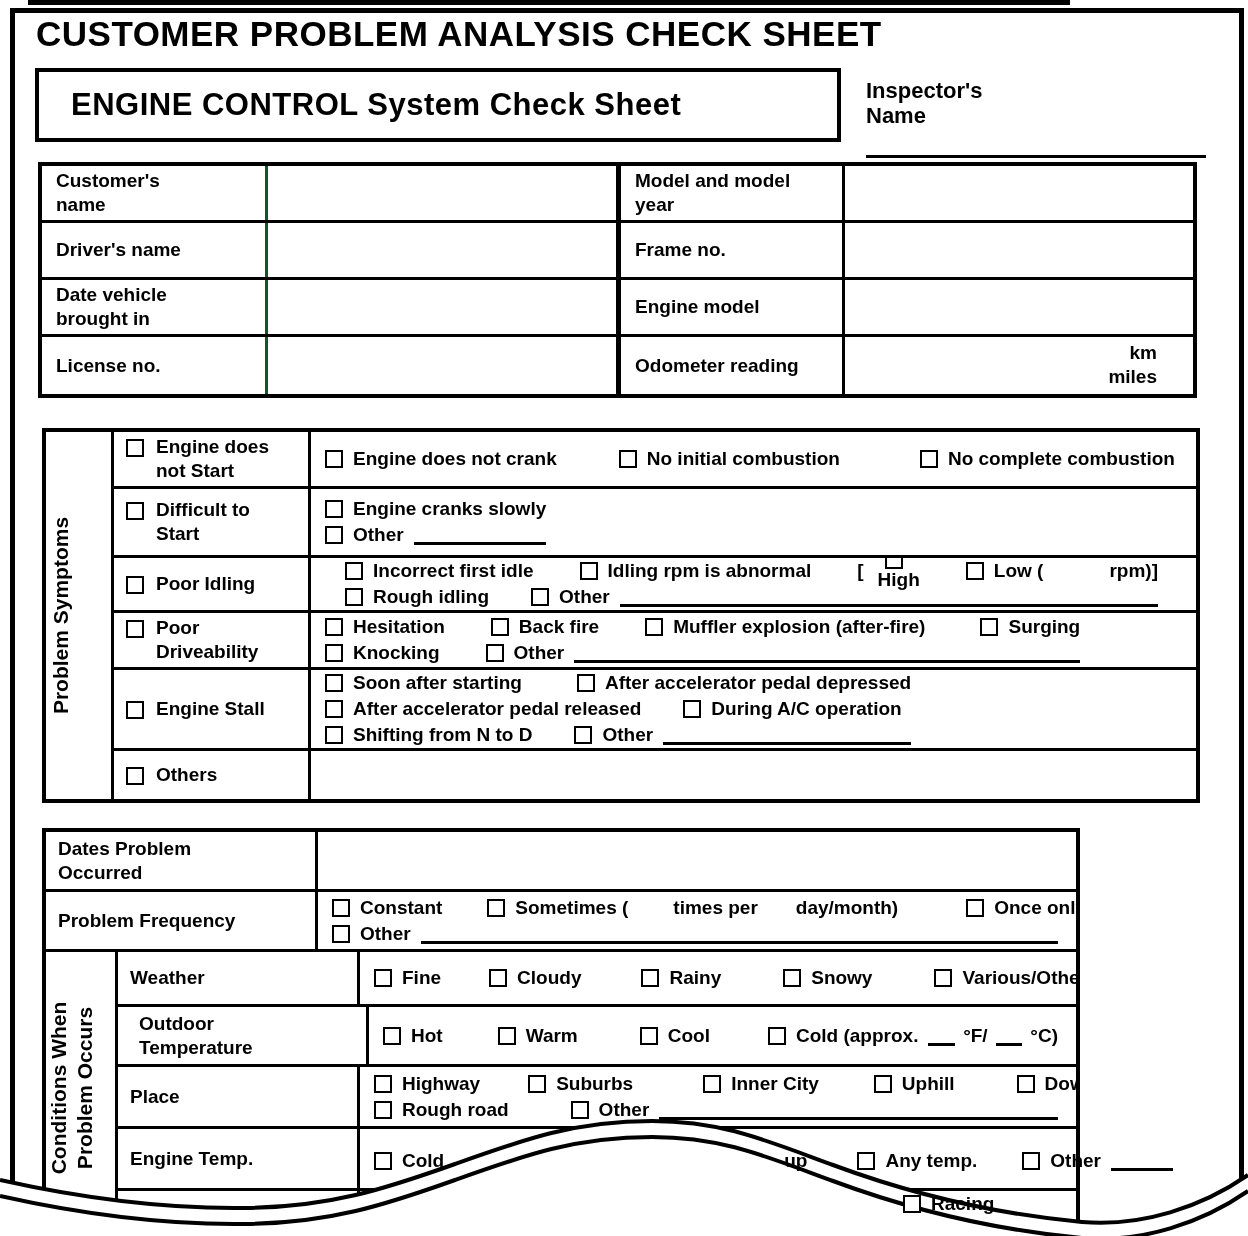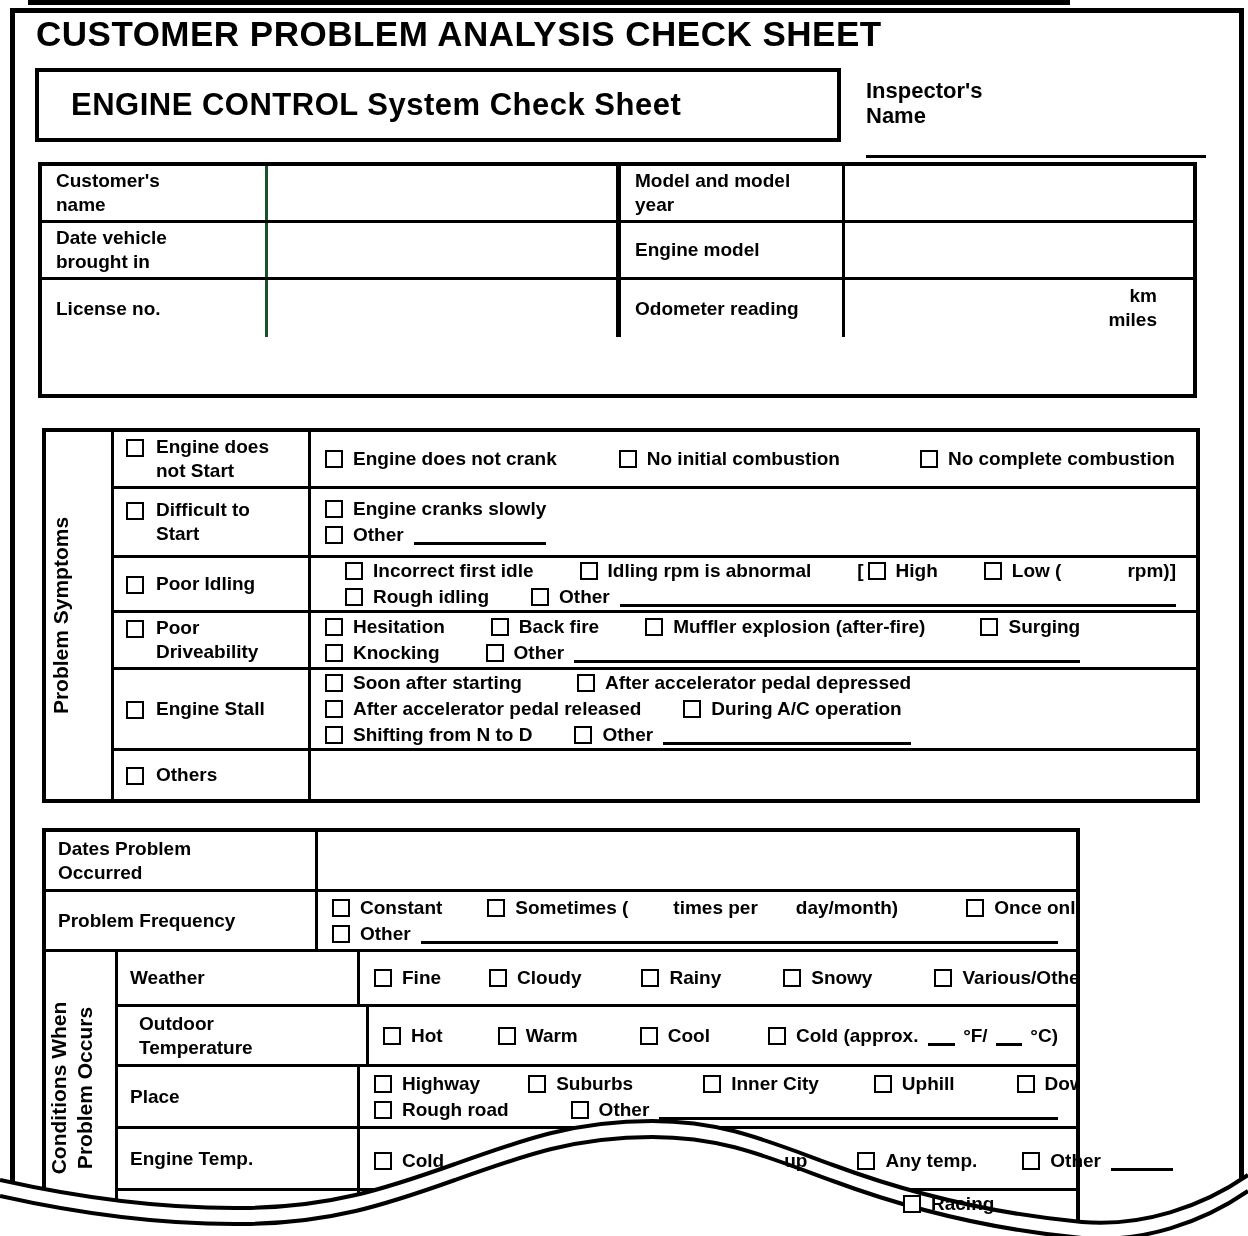--- a/index.html
+++ b/index.html
@@ -89,20 +89,30 @@
         <div class="lab">Customer's name</div>
       </div>
       <div class="ival-l"></div>
       <div class="ilab-r">
         <div class="lab">Model and model year</div>
       </div>
       <div class="ival-r"></div>
     </div>
     <div class="info-row">
       <div class="ilab">
+        <div class="lab">Driver's name</div>
+      </div>
+      <div class="ival-l"></div>
+      <div class="ilab-r">
+        <div class="lab">Frame no.</div>
+      </div>
+      <div class="ival-r"></div>
+    </div>
+    <div class="info-row">
+      <div class="ilab">
         <div class="lab">Date vehicle brought in</div>
       </div>
       <div class="ival-l"></div>
       <div class="ilab-r">
         <div class="lab">Engine model</div>
       </div>
       <div class="ival-r"></div>
     </div>
     <div class="info-row">
       <div class="ilab">
@@ -182,21 +192,21 @@
           <div class="line">
             <span class="seg" style="margin-left: 0px;">
               <span class="cbx"></span>
               <span class="txt">Incorrect first idle</span>
             </span>
             <span class="seg" style="margin-left: 46px;">
               <span class="cbx"></span>
               <span class="txt">Idling rpm is abnormal</span>
             </span>
             <span class="txt seg" style="margin-left: 46px;">[</span>
-            <span class="seg" style="margin-left: 4px;">
+            <span class="seg" style="margin-left: 4px; flex-direction: column;">
               <span class="cbx"></span>
               <span class="txt">High</span>
             </span>
             <span class="seg" style="margin-left: 46px; text-align: center;">
               <span class="cbx"></span>
               <span class="txt">Low (</span>
             </span>
             <span class="txt seg" style="margin-left: 66px;">rpm)]</span>
           </div>
           <div class="line">

